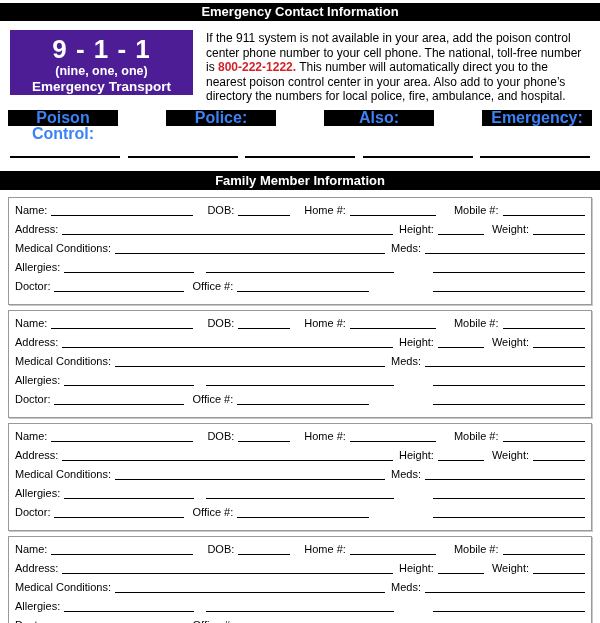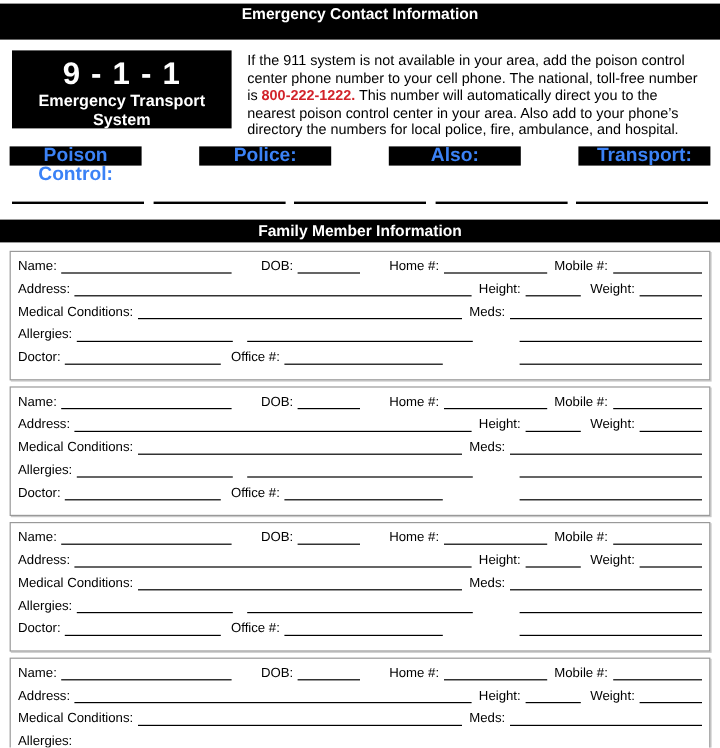--- a/index.html
+++ b/index.html
@@ -6,21 +6,21 @@
   html, body { margin: 0; padding: 0; }
   body {
     width: 600px; height: 623px; overflow: hidden;
     background: #fff; color: #000;
     font-family: "Liberation Sans", sans-serif;
   }
   .bar {
     background: #000; color: #fff; font-weight: bold;
     font-size: 13px; text-align: center;
   }
-  .bar.top { margin-top: 3px; height: 30px; line-height: 18px; text-align: center; }
+  .bar.top { margin-top: 3px; height: 18px; line-height: 18px; text-align: center; }
   .bar.family { margin-top: 13px; height: 19px; line-height: 19px; }
 
   .intro { display: flex; margin: 9px 10px 0 10px; }
   .badge {
     flex: 0 0 183px; width: 183px; height: 65px;
     background: #d2232a; color: #fff; font-weight: bold; text-align: center;
   }
   .badge .num { font-size: 26px; line-height: 29px; margin-top: 5px; letter-spacing: 1px; }
   .badge .sub { font-size: 12.5px; line-height: 15px; }
   .badge .cap { font-size: 13.5px; line-height: 16px; }
@@ -50,40 +50,41 @@
     flex: 0 0 auto; height: 0; align-self: flex-end;
     margin-bottom: 4px; margin-left: 4px;
     border-bottom: 1px solid #000;
   }
   .ln.fill { flex: 1 1 auto; }
   .sp { flex: 1 1 auto; }
   .w142 { width: 142px; } .w52 { width: 52px; } .w86 { width: 86px; }
   .w46 { width: 46px; } .w52b { width: 52px; } .w160 { width: 160px; }
   .w130 { width: 130px; } .w188 { width: 188px; } .w132 { width: 132px; } .w152 { width: 152px; }
   .ml6 { margin-left: 6px; } .ml8 { margin-left: 8px; } .ml12 { margin-left: 12px; }
-  .ml14 { margin-left: 24px; } .ml18 { margin-left: 6px; }
+  .ml14 { margin-left: 14px; } .ml18 { margin-left: 18px; }
 </style>
 </head>
 <body>
 
 <div class="bar top">Emergency Contact Information</div>
 
 <div class="intro">
-  <div class="badge" style="background-color: #000000; color: rgb(255, 255, 255);">
+  <div class="badge" style="background-color: #4c1d95; color: rgb(255, 255, 255);">
     <div class="num">9 - 1 - 1</div>
+    <div class="sub">(nine, one, one)</div>
     <div class="cap">Emergency Transport System</div>
   </div>
   <div class="note"><span>If the 911 system is not available in your area, add the poison control center phone number to your cell phone. The national, toll-free number is </span><span class="phone" style="color: rgb(210, 35, 42);">800-222-1222.</span><span> This number will automatically direct you to the nearest poison control center in your area. Also add to your phone’s directory the numbers for local police, fire, ambulance, and hospital.</span></div>
 </div>
 
 <div class="contact-labels">
   <div class="box">Poison Control:</div>
   <div class="box">Police:</div>
   <div class="box">Also:</div>
-  <div class="box">Transport:</div>
+  <div class="box">Emergency:</div>
 </div>
 
 <div class="contact-lines">
   <div class="cline"></div>
   <div class="cline"></div>
   <div class="cline"></div>
   <div class="cline"></div>
   <div class="cline"></div>
 </div>
 

